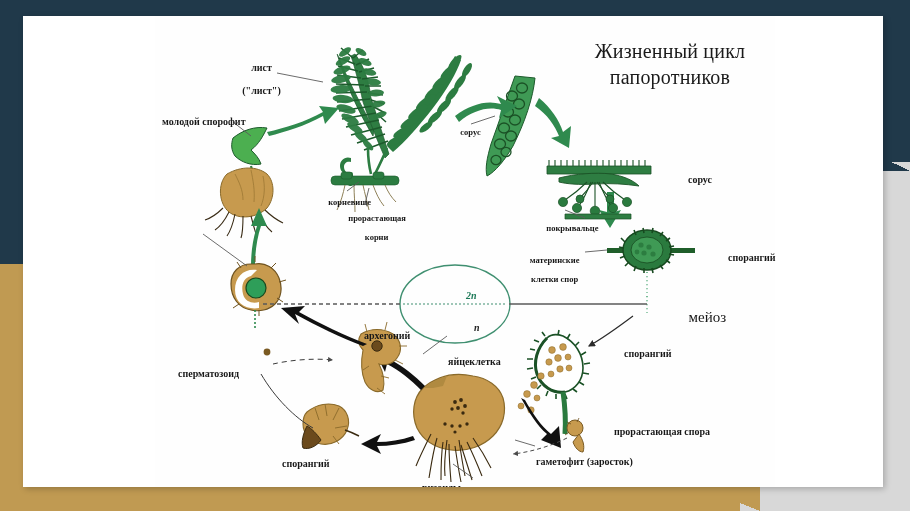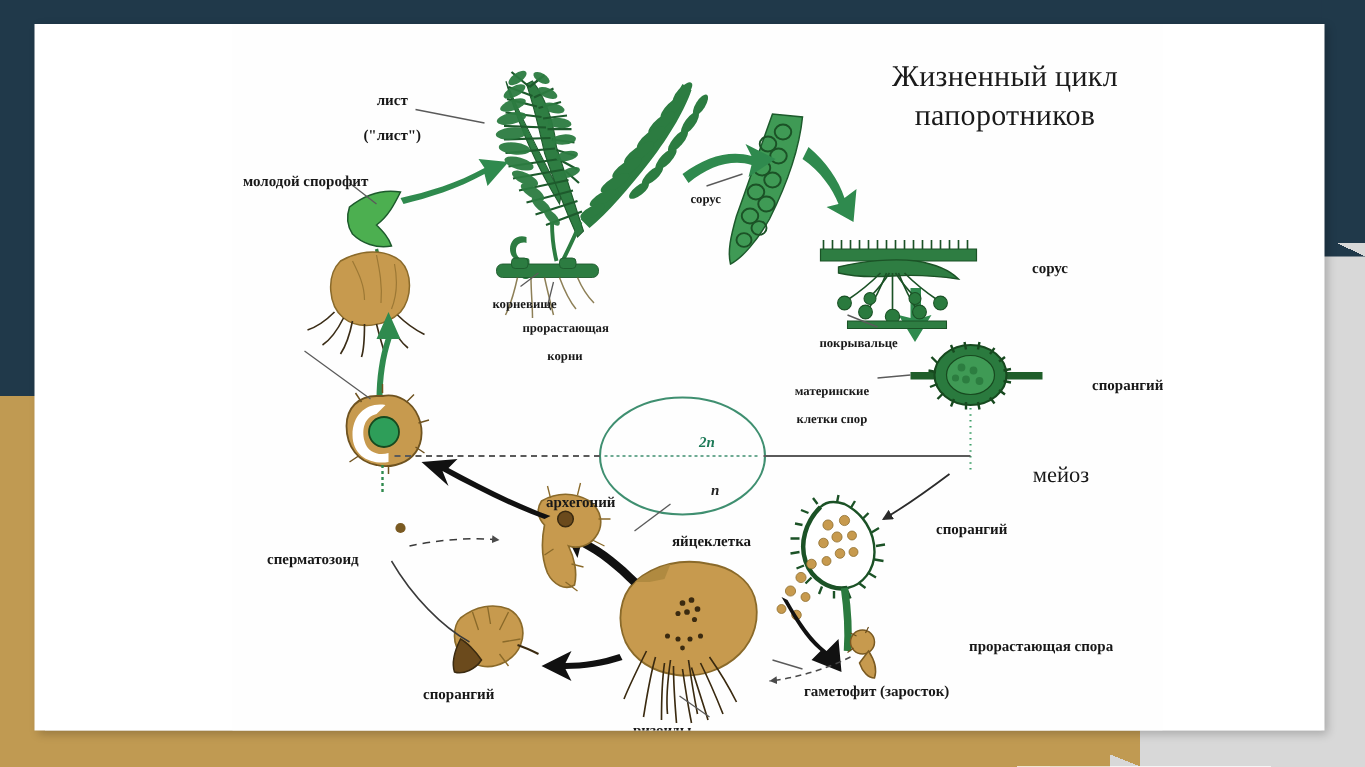--- a/index.html
+++ b/index.html
@@ -629,21 +629,21 @@
         </div>
 
         <div class="lbl md" style="left:242px; top:454px;">
           <span>ризоиды</span>
         </div>
 
         <div class="lbl md" style="left:356px; top:428px;">
           <span>гаметофит (заросток)</span>
         </div>
 
-        <div class="lbl md" style="left:466px; top:398px;">
+        <div class="lbl md" style="left:434px; top:398px;">
           <span>прорастающая спора</span>
         </div>
 
         <div class="lbl md" style="left:444px; top:320px;">
           <span>спорангий</span>
         </div>
 
       </div>
     </div>
   </div>

